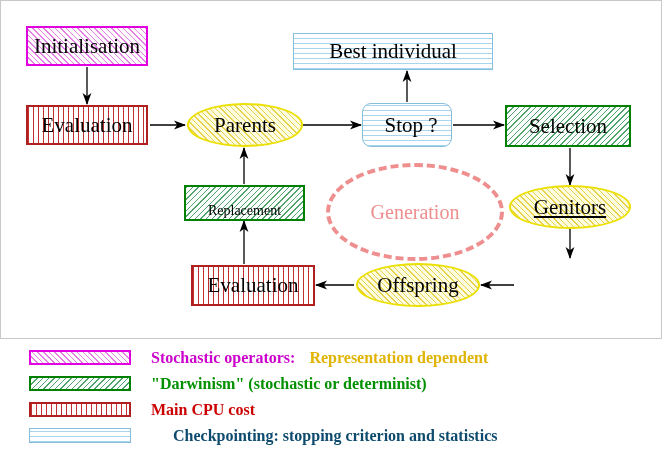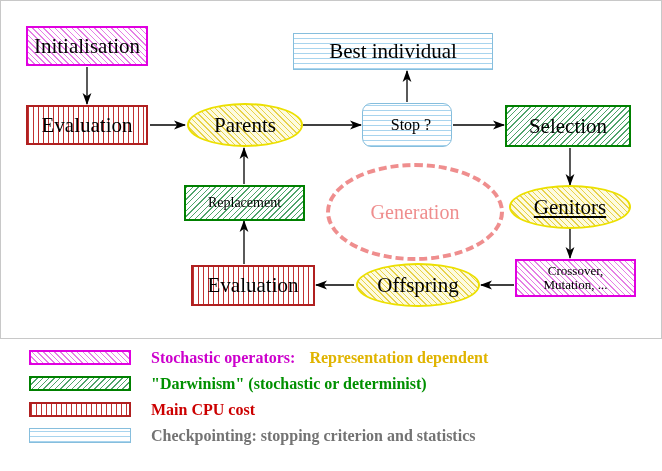--- a/index.html
+++ b/index.html
@@ -114,47 +114,42 @@
   </div>
 
   <div class="node fill-yellow ellipse" style="left:186px;top:102px;width:116px;height:44px;font-size:21px;">
     <span>Parents</span>
   </div>
 
   <div class="node fill-blue" style="left:292px;top:32px;width:200px;height:37px;font-size:21px;">
     <span>Best individual</span>
   </div>
 
-  <div class="node fill-blue rounded" style="left:361px;top:102px;width:90px;height:44px;font-size:16px;padding-left:8px;">
+  <div class="node fill-blue rounded" style="left:361px;top:102px;width:90px;height:44px;font-size:21px;padding-left:8px;">
     <span>Stop ?</span>
   </div>
 
   <div class="node fill-green" style="left:504px;top:104px;width:126px;height:42px;font-size:21px;">
     <span>Selection</span>
   </div>
 
   <div class="node fill-yellow ellipse" style="left:508px;top:184px;width:122px;height:44px;font-size:21px;text-decoration:underline;">
     <span>Genitors</span>
   </div>
 
-  <div class="node fill-magenta" style="left:514px;top:258px;width:121px;height:38px;font-size:13px;
-              flex-direction:column;justify-content:center;">
-    <span>Crossover,</span>
-    <span>Mutation, ...</span>
-  </div>
 
   <div class="node fill-yellow ellipse" style="left:355px;top:262px;width:124px;height:44px;font-size:21px;">
     <span>Offspring</span>
   </div>
 
   <div class="node fill-red" style="left:190px;top:264px;width:124px;height:41px;font-size:21px;">
     <span>Evaluation</span>
   </div>
 
-  <div class="node fill-green" style="left:183px;top:184px;width:121px;height:36px;font-size:14px;">
+  <div class="node fill-green" style="left:183px;top:184px;width:121px;height:36px;font-size:14px;align-items:flex-end;">
     <span>Replacement</span>
   </div>
 
   <div class="dashed-gen" style="left:325px;top:162px;width:170px;height:90px;font-size:20px;">
     <span>Generation</span>
   </div>
 
   <div id="legend">
 
     <div class="legend-row" style="top:10px;">
@@ -170,18 +165,18 @@
       <span class="legend-text" style="color:#009000;">"Darwinism" (stochastic or determinist)</span>
     </div>
 
     <div class="legend-row" style="top:62px;">
       <span class="swatch fill-red"></span>
       <span class="legend-text" style="color:#cc0000;">Main CPU cost</span>
     </div>
 
     <div class="legend-row" style="top:88px;">
       <span class="swatch fill-blue"></span>
-      <span class="legend-text" style="color:#737373;">Checkpointing: stopping criterion and statistics</span>
+      <span class="legend-text" style="color:#0c4a6e;margin-left:22px;">Checkpointing: stopping criterion and statistics</span>
     </div>
 
   </div>
 
 </div>
 
 </body></html>

